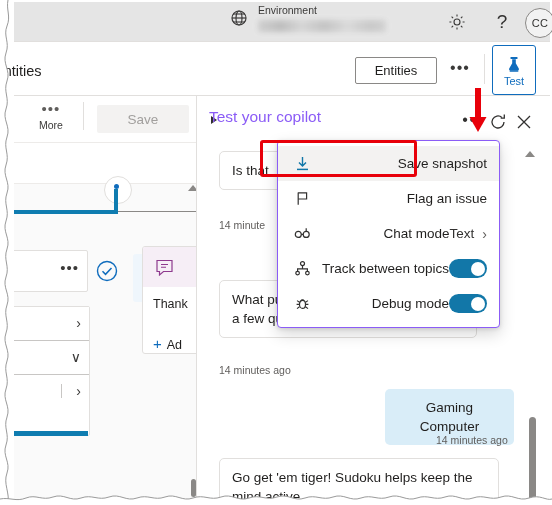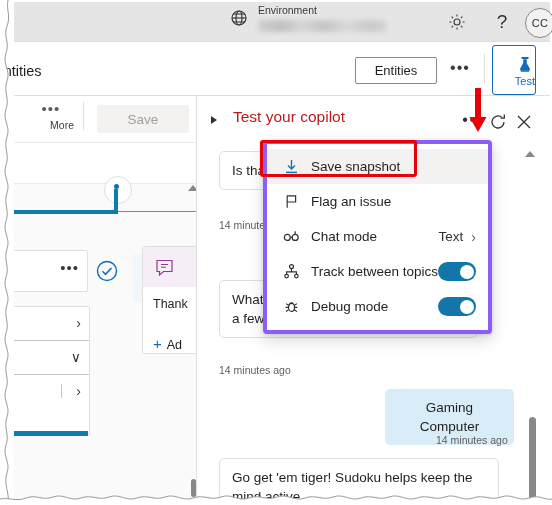--- a/index.html
+++ b/index.html
@@ -33,30 +33,30 @@
   .appbar{position:absolute;left:14px;top:42px;width:536px;height:54px;background:#fff;
           border-bottom:1px solid #e1dfdd;box-sizing:border-box;}
   .entities{position:absolute;left:-6px;top:63px;font-size:14.5px;color:#201f1e;}
   .settings-btn{position:absolute;left:355px;top:57px;width:82px;height:27px;
                 border:1px solid #8a8886;border-radius:2px;background:#fff;font-size:13px;
                 color:#201f1e;cursor:pointer;font-family:inherit;}
   .appbar-ellipsis{position:absolute;left:449px;top:62px;width:22px;height:16px;
                    color:#3b3a39;font-size:16px;text-align:center;line-height:12px;cursor:pointer;letter-spacing:1px;}
   .vdiv{position:absolute;left:484px;top:54px;width:1px;height:30px;background:#e1dfdd;}
   .test-btn{position:absolute;left:492px;top:45px;width:42px;height:48px;border:1px solid #0f6cbd;
-            border-radius:3px;background:#fff;display:flex;flex-direction:column;align-items:flex-end;
+            border-radius:3px;background:#fff;display:flex;flex-direction:column;align-items:center;
             justify-content:center;gap:1px;cursor:pointer;}
   .test-btn .lbl{font-size:11px;color:#0f6cbd;}
 
   
   .left-pane{position:absolute;left:14px;top:96px;width:182px;height:409px;background:#fff;overflow:hidden;}
   .lp-toolbar{position:absolute;left:0;top:0;width:182px;height:46px;border-bottom:1px solid #edebe9;background:#fff;}
   .more-btn{position:absolute;left:14px;top:7px;width:46px;text-align:center;cursor:pointer;}
   .more-btn .dots{font-size:15px;color:#605e5c;line-height:11px;letter-spacing:1px;}
-  .more-btn .lbl{font-size:10.5px;color:#3b3a39;margin-top:5px;text-align:right;}
+  .more-btn .lbl{font-size:10.5px;color:#3b3a39;margin-top:5px;}
   .lp-div{position:absolute;left:69px;top:6px;width:1px;height:28px;background:#e1dfdd;}
   .save-btn{position:absolute;left:83px;top:9px;width:92px;height:28px;background:#f3f2f1;
             border:none;border-radius:2px;color:#a19f9d;font-size:13.5px;font-family:inherit;cursor:default;}
   .canvas{position:absolute;left:0;top:87px;width:182px;height:322px;background:#fafafa;border-top:1px solid #edebe9;}
   .flow-node-circle{position:absolute;left:90px;top:-8px;width:26px;height:26px;border-radius:50%;
                     background:#fff;border:1px solid #e1dfdd;}
   .flow-dot{position:absolute;left:100px;top:0px;width:5px;height:5px;border-radius:50%;background:#0f6cbd;}
   .flow-h{position:absolute;left:0px;top:26px;width:104px;height:4px;background:#0f7cb0;}
   .flow-h2{position:absolute;left:104px;top:27px;width:78px;height:1px;background:#8a8886;}
   .flow-v{position:absolute;left:100px;top:5px;width:4px;height:24px;background:#0f7cb0;}
@@ -83,21 +83,21 @@
   .lp-vthumb{position:absolute;left:0;bottom:8px;width:5px;height:18px;border-radius:3px;background:#8a8886;}
   .caret-up{position:absolute;left:174px;top:89px;width:0;height:0;border-left:5px solid transparent;
             border-right:5px solid transparent;border-bottom:6px solid #8a8886;}
 
   
   .test-pane{position:absolute;left:196px;top:96px;width:356px;height:409px;background:#fff;
              border-left:1px solid #e1dfdd;box-sizing:border-box;overflow:hidden;}
   .tp-header{position:absolute;left:0;top:0;width:355px;height:44px;background:#fff;}
   .tp-caret{position:absolute;left:14px;top:20px;width:0;height:0;border-top:4px solid transparent;
             border-bottom:4px solid transparent;border-left:6px solid #323130;cursor:pointer;}
-  .tp-title{position:absolute;left:36px;top:12px;font-size:15.5px;color:#b91c1c;}
+  .tp-title{position:absolute;left:12px;top:12px;font-size:15.5px;color:#8b5cf6;}
   .tp-ellipsis{position:absolute;left:265px;top:19px;width:22px;height:14px;color:#323130;
                font-size:16px;line-height:9px;text-align:center;letter-spacing:1.5px;cursor:pointer;}
   .tp-refresh{position:absolute;left:291px;top:16px;width:20px;height:20px;cursor:pointer;}
   .tp-close{position:absolute;left:317px;top:16px;width:20px;height:20px;cursor:pointer;}
 
   .chat{position:absolute;left:0;top:44px;width:355px;height:365px;overflow:hidden;}
   .bubble{position:relative;border-radius:5px;font-size:13.5px;line-height:19px;color:#201f1e;
           box-sizing:border-box;padding:9px 12px;}
   .bot{background:#fff;border:1px solid #e1dfdd;}
   .user{background:#d9edf8;border:none;}
@@ -112,23 +112,23 @@
   .m4{position:absolute;left:188px;top:249px;width:129px;text-align:center;}
   .m4s{position:absolute;left:239px;top:294px;}
   .m5{position:absolute;left:22px;top:318px;width:280px;}
 
   .chat-vtrack{position:absolute;left:332px;top:48px;width:6px;height:355px;}
   .chat-thumb{position:absolute;left:0;top:229px;width:7px;height:124px;border-radius:4px;background:#8a8886;}
   .chat-caret{position:absolute;left:328px;top:11px;width:0;height:0;border-left:5px solid transparent;
               border-right:5px solid transparent;border-bottom:6px solid #8a8886;}
 
   
-  .menu{position:absolute;left:263px;top:140px;width:221px;padding:5px 0 6px 0;background:#fff;
-        border:4px solid #8b5cf6;border-radius:4px;
-        box-shadow:0 6px 16px rgba(0,0,0,.16),0 1px 4px rgba(0,0,0,.12);z-index:40;}
+  .menu{position:absolute;left:277px;top:140px;width:221px;padding:5px 0 6px 0;background:#fff;
+        border:1px solid #8b5cf6;border-radius:4px;
+        box-shadow:0 6px 16px rgba(0,0,0,.16),0 1px 4px rgba(0,0,0,.12);z-index:40;text-align:right;}
   .mi{position:relative;display:flex;align-items:center;height:35px;padding:0 12px 0 13px;cursor:pointer;}
   .mi.hl{background:#f3f2f1;}
   .mi .ico{width:22px;height:20px;flex:0 0 22px;display:flex;align-items:center;justify-content:center;}
   .mi .txt{font-size:13.5px;color:#201f1e;margin-left:9px;flex:1;white-space:nowrap;}
   .mi .val{font-size:13.5px;color:#323130;margin-right:8px;}
   .mi .chevr{color:#605e5c;font-size:14px;}
   .toggle{width:38px;height:19px;border-radius:10px;background:#1277a8;position:relative;flex:0 0 38px;}
   .toggle .knob{position:absolute;right:2.5px;top:2.5px;width:14px;height:14px;border-radius:50%;background:#fff;}
 
   

